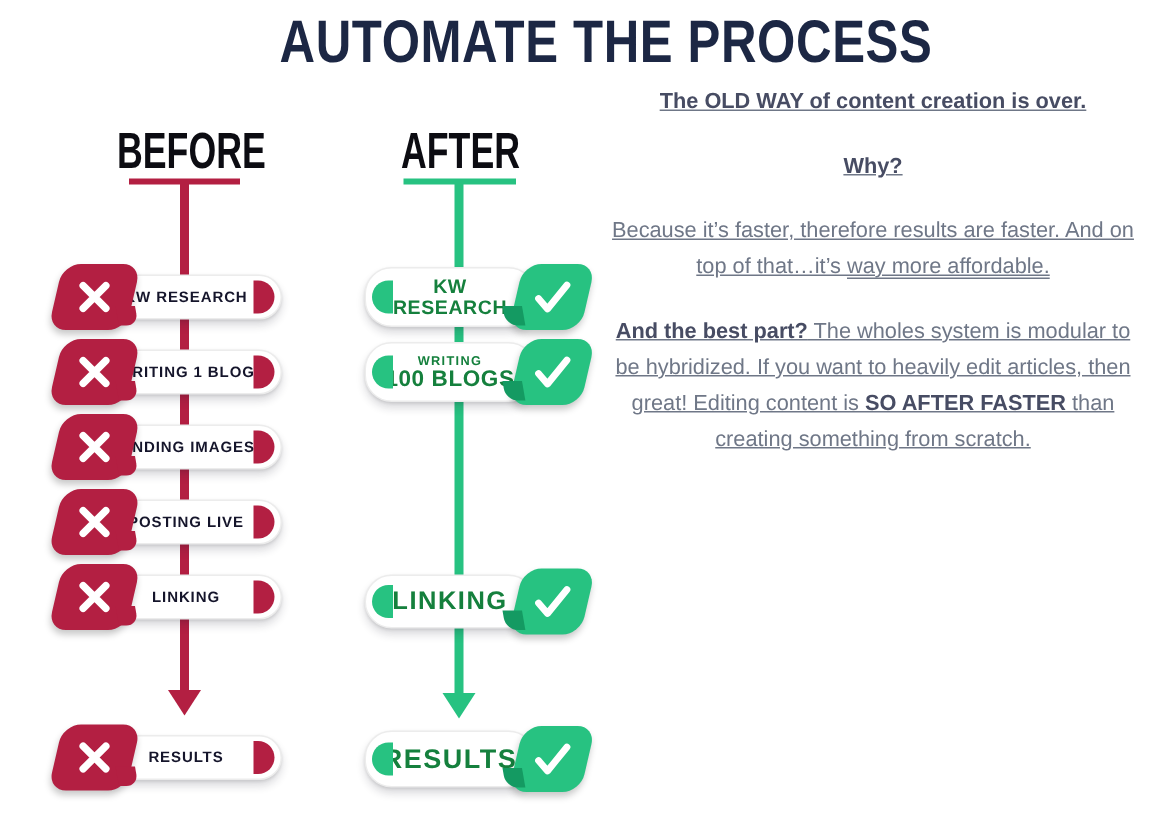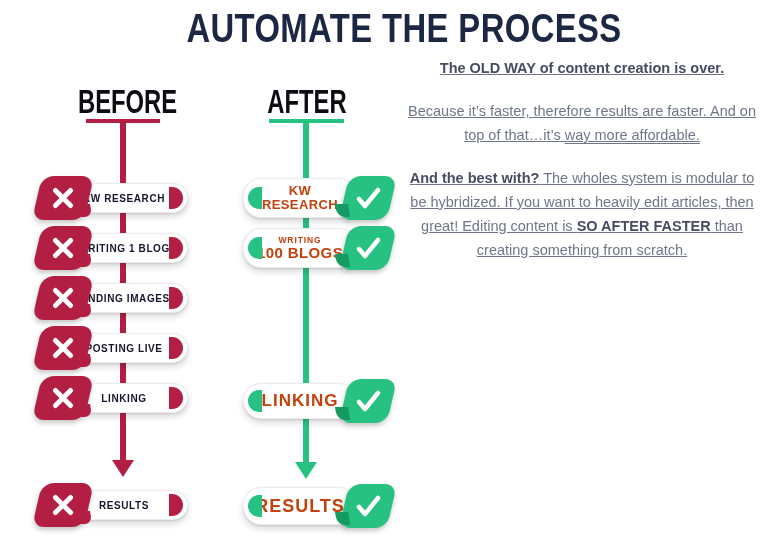--- a/index.html
+++ b/index.html
@@ -38,21 +38,21 @@
   .b-step { left:40px; width:148px; height:30px; }
   .b-step .pill { left:20px; right:0; top:0; bottom:0; }
   .b-label { font-size:10px; font-weight:700; letter-spacing:0.6px; color:#15152b; white-space:nowrap; }
 
   .a-step { left:243px; width:146px; }
   .a-step .pill { left:0; right:32px; top:0; bottom:0; }
   .a-s0 { top:178px; height:40px; }
   .a-s1 { top:228px; height:40px; }
   .a-s2 { top:383px; height:36px; }
   .a-s3 { top:487px; height:38px; }
-  .a-line { font-weight:700; color:#c2410c; white-space:nowrap; }
+  .a-line { font-weight:700; color:#15803d; white-space:nowrap; }
   .a-md  { font-size:13px; line-height:14px; letter-spacing:0.4px; }
   .a-sm  { font-size:8.5px; line-height:10px; letter-spacing:0.9px; }
   .a-bg  { font-size:15px; line-height:16px; letter-spacing:0.4px; }
   .a-xl  { font-size:17px; letter-spacing:1px; }
   .a-xxl { font-size:18px; letter-spacing:1px; }
 
   .bump { position:absolute; width:14px; height:22px; top:50%; margin-top:-11px; }
   .bump-r { right:4px; border-radius:0 11px 11px 0; background:var(--red,#B31F42); }
   .bump-l { left:4px; border-radius:11px 0 0 11px; background:var(--green,#27C281); }
 
@@ -202,15 +202,16 @@
     <span class="badge badge-check">
       <svg width="28" height="24" viewBox="0 0 28 24" fill="none" stroke="#fff" stroke-width="4.5" stroke-linecap="round" stroke-linejoin="round">
           <path d="M5 13 l6 7 L24 4"></path>
         </svg>
     </span>
   </div>
 </div>
 
 <div class="article" id="article">
     <p><span class="b">The OLD WAY of content creation is over.</span></p>
+    <p><span class="b">Why?</span></p>
     <p><span>Because it’s faster, therefore results are faster. And on top of that…it’s </span><span class="u">way more affordable.</span></p>
-    <p><span class="b">And the best with?</span><span> The wholes system is modular to be hybridized. If you want to heavily edit articles, then great! Editing content is </span><span class="b">SO AFTER FASTER</span><span> than creating something from scratch.</span></p>
+    <p><span class="b">And the best part?</span><span> The wholes system is modular to be hybridized. If you want to heavily edit articles, then great! Editing content is </span><span class="b">SO AFTER FASTER</span><span> than creating something from scratch.</span></p>
   </div>
 
 </body></html>

